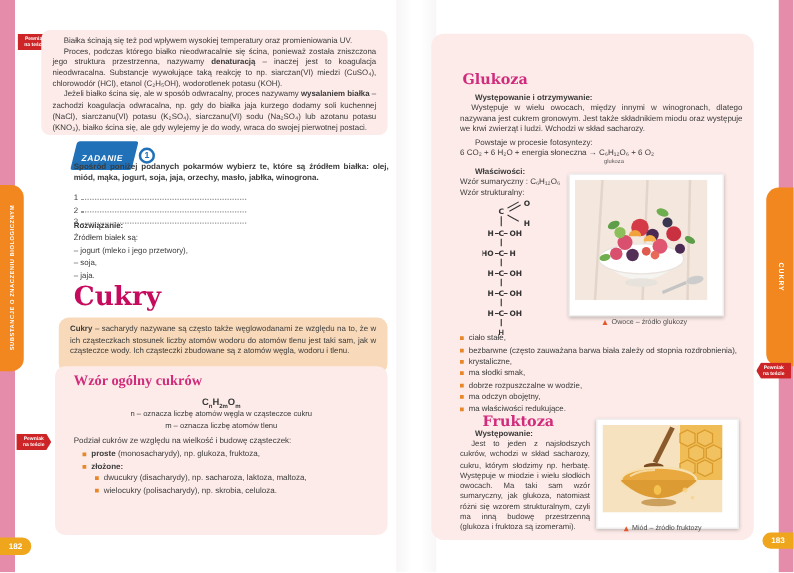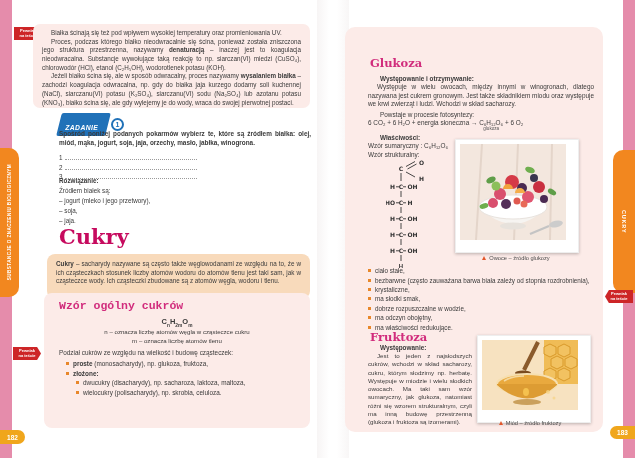--- a/index.html
+++ b/index.html
@@ -44,21 +44,21 @@
   .answer-lines{left:59px;top:153px;}
   .answer-line{height:9.5px;font-size:6.3px;}
   .dotline{display:inline-block;width:132px;border-bottom:1px dotted #9a9a9a;height:6px;margin-left:2px;}
   .solution{left:59px;top:176px;font-size:6.3px;line-height:10px;}
   .solution .lbl{font-weight:bold;}
 
   .cukry-title{left:59px;top:224px;font-family:"DejaVu Serif","Liberation Serif",serif;font-weight:bold;font-size:21px;color:#c60a5e;}
   .def-box{left:47px;top:254px;width:245px;height:33px;background:#f8dabb;border-radius:8px;padding:6px 9px;font-size:6.3px;line-height:1.36;text-align:justify;}
 
   .pink-panel-left{left:44px;top:293px;width:266px;height:135px;background:#fcebe8;border-radius:8px;}
-  .wzor-title{left:59px;top:299px;font-family:Liberation Mono, monospace;font-weight:bold;font-size:11.5px;color:#d12c7c;}
+  .wzor-title{left:59px;top:299px;font-family:Liberation Serif, serif;font-weight:bold;font-size:11.5px;color:#d12c7c;}
   .formula-line{left:44px;top:317px;width:266px;text-align:center;font-weight:bold;font-size:7.5px;}
   .formula-line sub{font-size:4.8px;}
   .legend1{left:44px;top:328px;width:266px;text-align:center;font-size:6.1px;}
   .legend2{left:44px;top:337px;width:266px;text-align:center;font-size:6.1px;}
   .podzial{left:59px;top:349px;font-size:6.4px;}
   .div-list{left:66px;top:359px;font-size:6.4px;}
   .div-item{height:9.6px;display:flex;align-items:center;}
   .div-item.sub{margin-left:10px;}
   .sq{width:3px;height:3px;background:#e8872a;margin-right:4px;flex:0 0 auto;}
 
@@ -307,21 +307,21 @@
     <div class="div-item">
         <span class="sq"></span>
         <span>ma odczyn obojętny,</span>
       </div>
     <div class="div-item">
         <span class="sq"></span>
         <span>ma właściwości redukujące.</span>
       </div>
   </div>
 
-  <div class="abs sugar-title" style="left:370px;top:330px;">Fruktoza</div>
+  <div class="abs sugar-title" style="left:386px;top:330px;">Fruktoza</div>
   <div class="abs bold-lbl" style="left:380px;top:344px;">Występowanie:</div>
   <div class="abs fruct-par indent">Jest to jeden z najsłodszych cukrów, wchodzi w skład sacharozy, cukru, którym słodzimy np. herbatę. Występuje w miodzie i wielu słodkich owocach. Ma taki sam wzór sumaryczny, jak glukoza, natomiast różni się wzorem strukturalnym, czyli ma inną budowę przestrzenną (glukoza i fruktoza są izomerami).</div>
 
   <div class="abs photo-frame honey-frame">
     <svg width="96" height="70" viewBox="0 0 96 70">
       <rect width="96" height="70" fill="#f7e2c0"></rect>
       <rect x="62" y="0" width="34" height="44" fill="#f0bc56"></rect>
       <g stroke="#d99a2b" stroke-width="1" fill="#f2c261">
         <path d="M68,4 l6,3 v7 l-6,3 l-6,-3 v-7 z"></path>
           <path d="M82,4 l6,3 v7 l-6,3 l-6,-3 v-7 z"></path>

